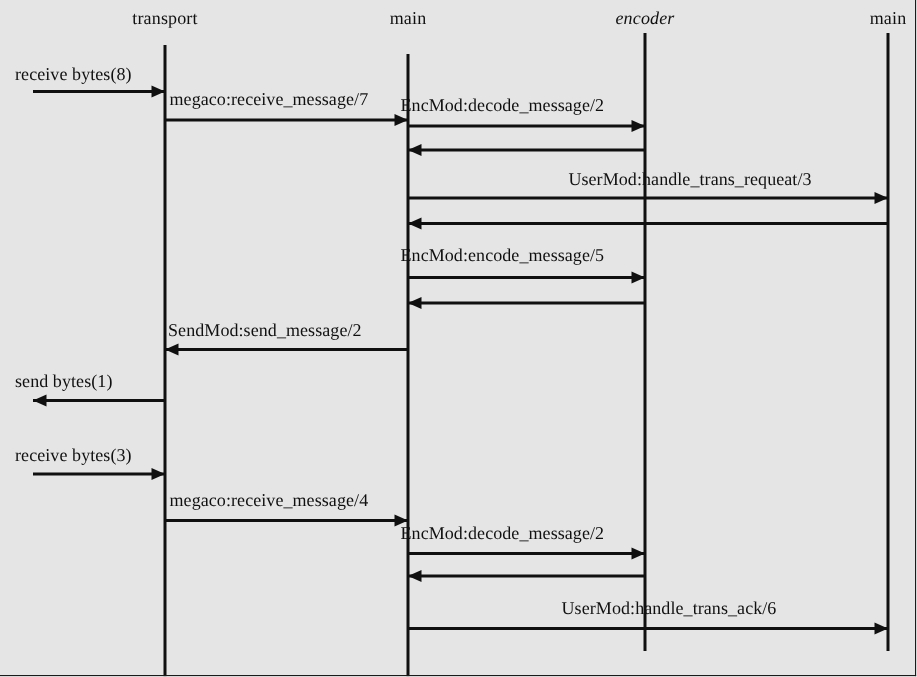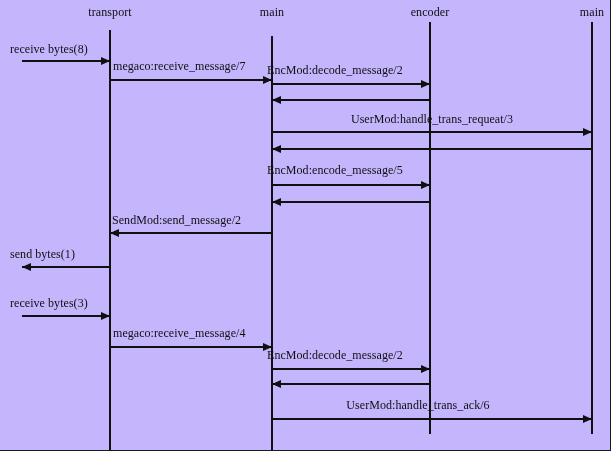--- a/index.html
+++ b/index.html
@@ -5,21 +5,21 @@
 <style>
   html, body {
     margin: 0;
     padding: 0;
     background: #ffffff;
   }
   #diagram-root {
     position: relative;
     width: 611px;
     height: 451px;
-    background: #c4b5fd;
+    background: #e5e5e5;
     overflow: hidden;
     font-family: "Liberation Serif", "DejaVu Serif", serif;
     box-sizing: border-box;
   }
   
   #frame-border {
     position: absolute;
     left: 0; top: 0;
     width: 611px; height: 451px;
     box-sizing: border-box;
@@ -64,32 +64,32 @@
   }
   
   .msg-label {
     position: absolute;
     font-size: 12px;
     line-height: 13px;
     color: #101010;
     white-space: nowrap;
     letter-spacing: 0.05px;
   }
-  .msg-label.center { transform: translateX(-50%); }
+  .msg-label.center { transform: translateX(-50%); margin-left: 28px; }
 </style>
 </head>
 <body>
 
 <div id="diagram-root">
   <div id="participants-layer">
       <div class="participant-label" style="left: 110px; top: 6px;">transport</div>
       <div class="lifeline" style="left: 110px; top: 30px; height: 421px;"></div>
       <div class="participant-label" style="left: 272px; top: 6px; text-align: right;">main</div>
       <div class="lifeline" style="left: 272px; top: 36px; height: 415px;"></div>
-      <div class="participant-label" style="left: 430px; top: 6px;">encoder</div>
+      <div class="participant-label" style="left: 430px; top: 6px; font-style: italic;">encoder</div>
       <div class="lifeline" style="left: 430px; top: 22px; height: 412px;"></div>
       <div class="participant-label" style="left: 592px; top: 6px;">main</div>
       <div class="lifeline" style="left: 592px; top: 22px; height: 412px;"></div>
     </div>
   <div id="messages-layer">
       <div class="msg-line" style="left: 22px; top: 60px; width: 88px;"></div>
       <div class="arrow-head right" style="top: 57px; left: 101px;"></div>
       <div class="msg-label" style="left: 10px; top: 43px;">receive bytes(8)</div>
       <div class="msg-line" style="left: 110px; top: 79px; width: 162px;"></div>
       <div class="arrow-head right" style="top: 76px; left: 263px;"></div>

